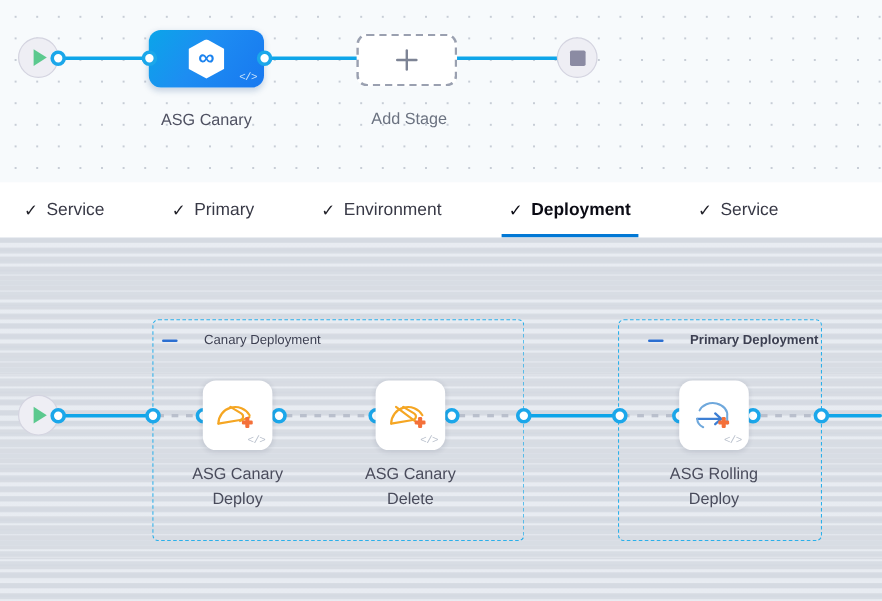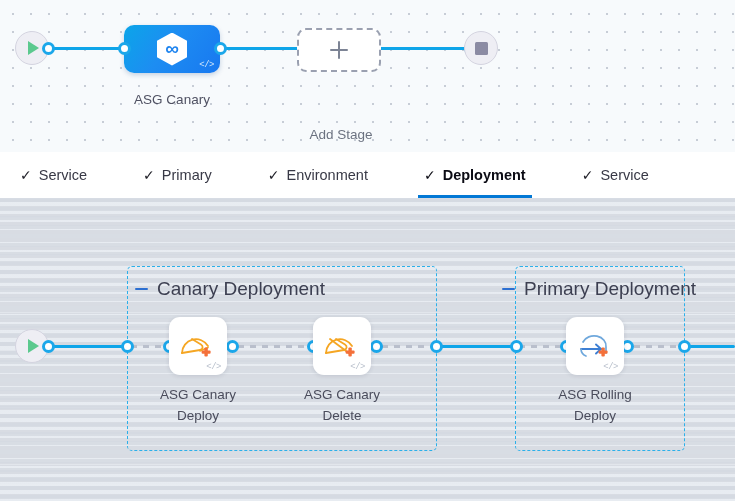--- a/index.html
+++ b/index.html
@@ -135,22 +135,22 @@
     position:absolute;width:120px;text-align:center;font-size:13.5px;
     color:#4a4c5c;line-height:21px;white-space:pre-line;
   }
 
   
   .group-box{
     position:absolute;border:1.5px dashed #2bb0ea;border-radius:5px;
     box-sizing:border-box;background:transparent;
   }
   .group-title{
-    position:absolute;font-size:19px;color:#3c3f51;
-    display:flex;align-items:center;gap:9px;white-space:nowrap;
+    position:absolute;font-size:11px;color:#3c3f51;
+    display:flex;align-items:center;gap:22px;white-space:nowrap;
   }
   .group-dash{display:block;width:13px;height:2.5px;background:#2c6fd1;border-radius:2px;}
   svg{display:block;}
 </style>
 </head>
 <body>
 
 <div class="app">
 
   <div class="stage-canvas">
@@ -170,21 +170,21 @@
       </div>
       <span class="codebadge">&lt;/&gt;</span>
     </div>
     <div class="port" style="left:118px;top:42px;"></div>
     <div class="port" style="left:214px;top:42px;"></div>
     <div class="node-label" style="left:104px;top:91px;width:136px;">ASG Canary</div>
 
     <div class="add-stage" style="left:297px;top:28px;">
       <div class="plus"></div>
     </div>
-    <div class="node-label muted" style="left:273px;top:90px;width:136px;margin-top:36px;">Add Stage</div>
+    <div class="node-label muted" style="left:273px;top:90px;width:136px;">Add Stage</div>
 
     <div class="port" style="left:464px;top:42px;"></div>
     <div class="term" style="left:464px;top:31px;">
       <div class="stop-sq"></div>
     </div>
   </div>
 
   <div class="tabbar">
     <div id="tabs-row" style="display:flex;align-items:center;height:46px;">
       <div class="tab">
@@ -218,21 +218,21 @@
     <div class="exec-hgrid"></div>
     <div class="exec-vgrid"></div>
 
     <div class="group-box" style="left:127px;top:68px;width:310px;height:185px;"></div>
     <div class="group-title" style="left:135px;top:80px;">
       <span class="group-dash"></span>
       <span>Canary Deployment</span>
     </div>
 
     <div class="group-box" style="left:515px;top:68px;width:170px;height:185px;"></div>
-    <div class="group-title" style="left:502px;top:80px;">
+    <div class="group-title" style="left:540px;top:80px;font-weight:bold;">
       <span class="group-dash"></span>
       <span>Primary Deployment</span>
     </div>
 
     <div class="line" style="left:42px;top:147px;width:92px;"></div>
     <div class="line" style="left:437px;top:147px;width:86px;"></div>
     <div class="line" style="left:685px;top:147px;width:50px;"></div>
 
     <div class="dline" style="left:131px;top:147px;width:42px;"></div>
     <div class="dline" style="left:226px;top:147px;width:90px;"></div>

